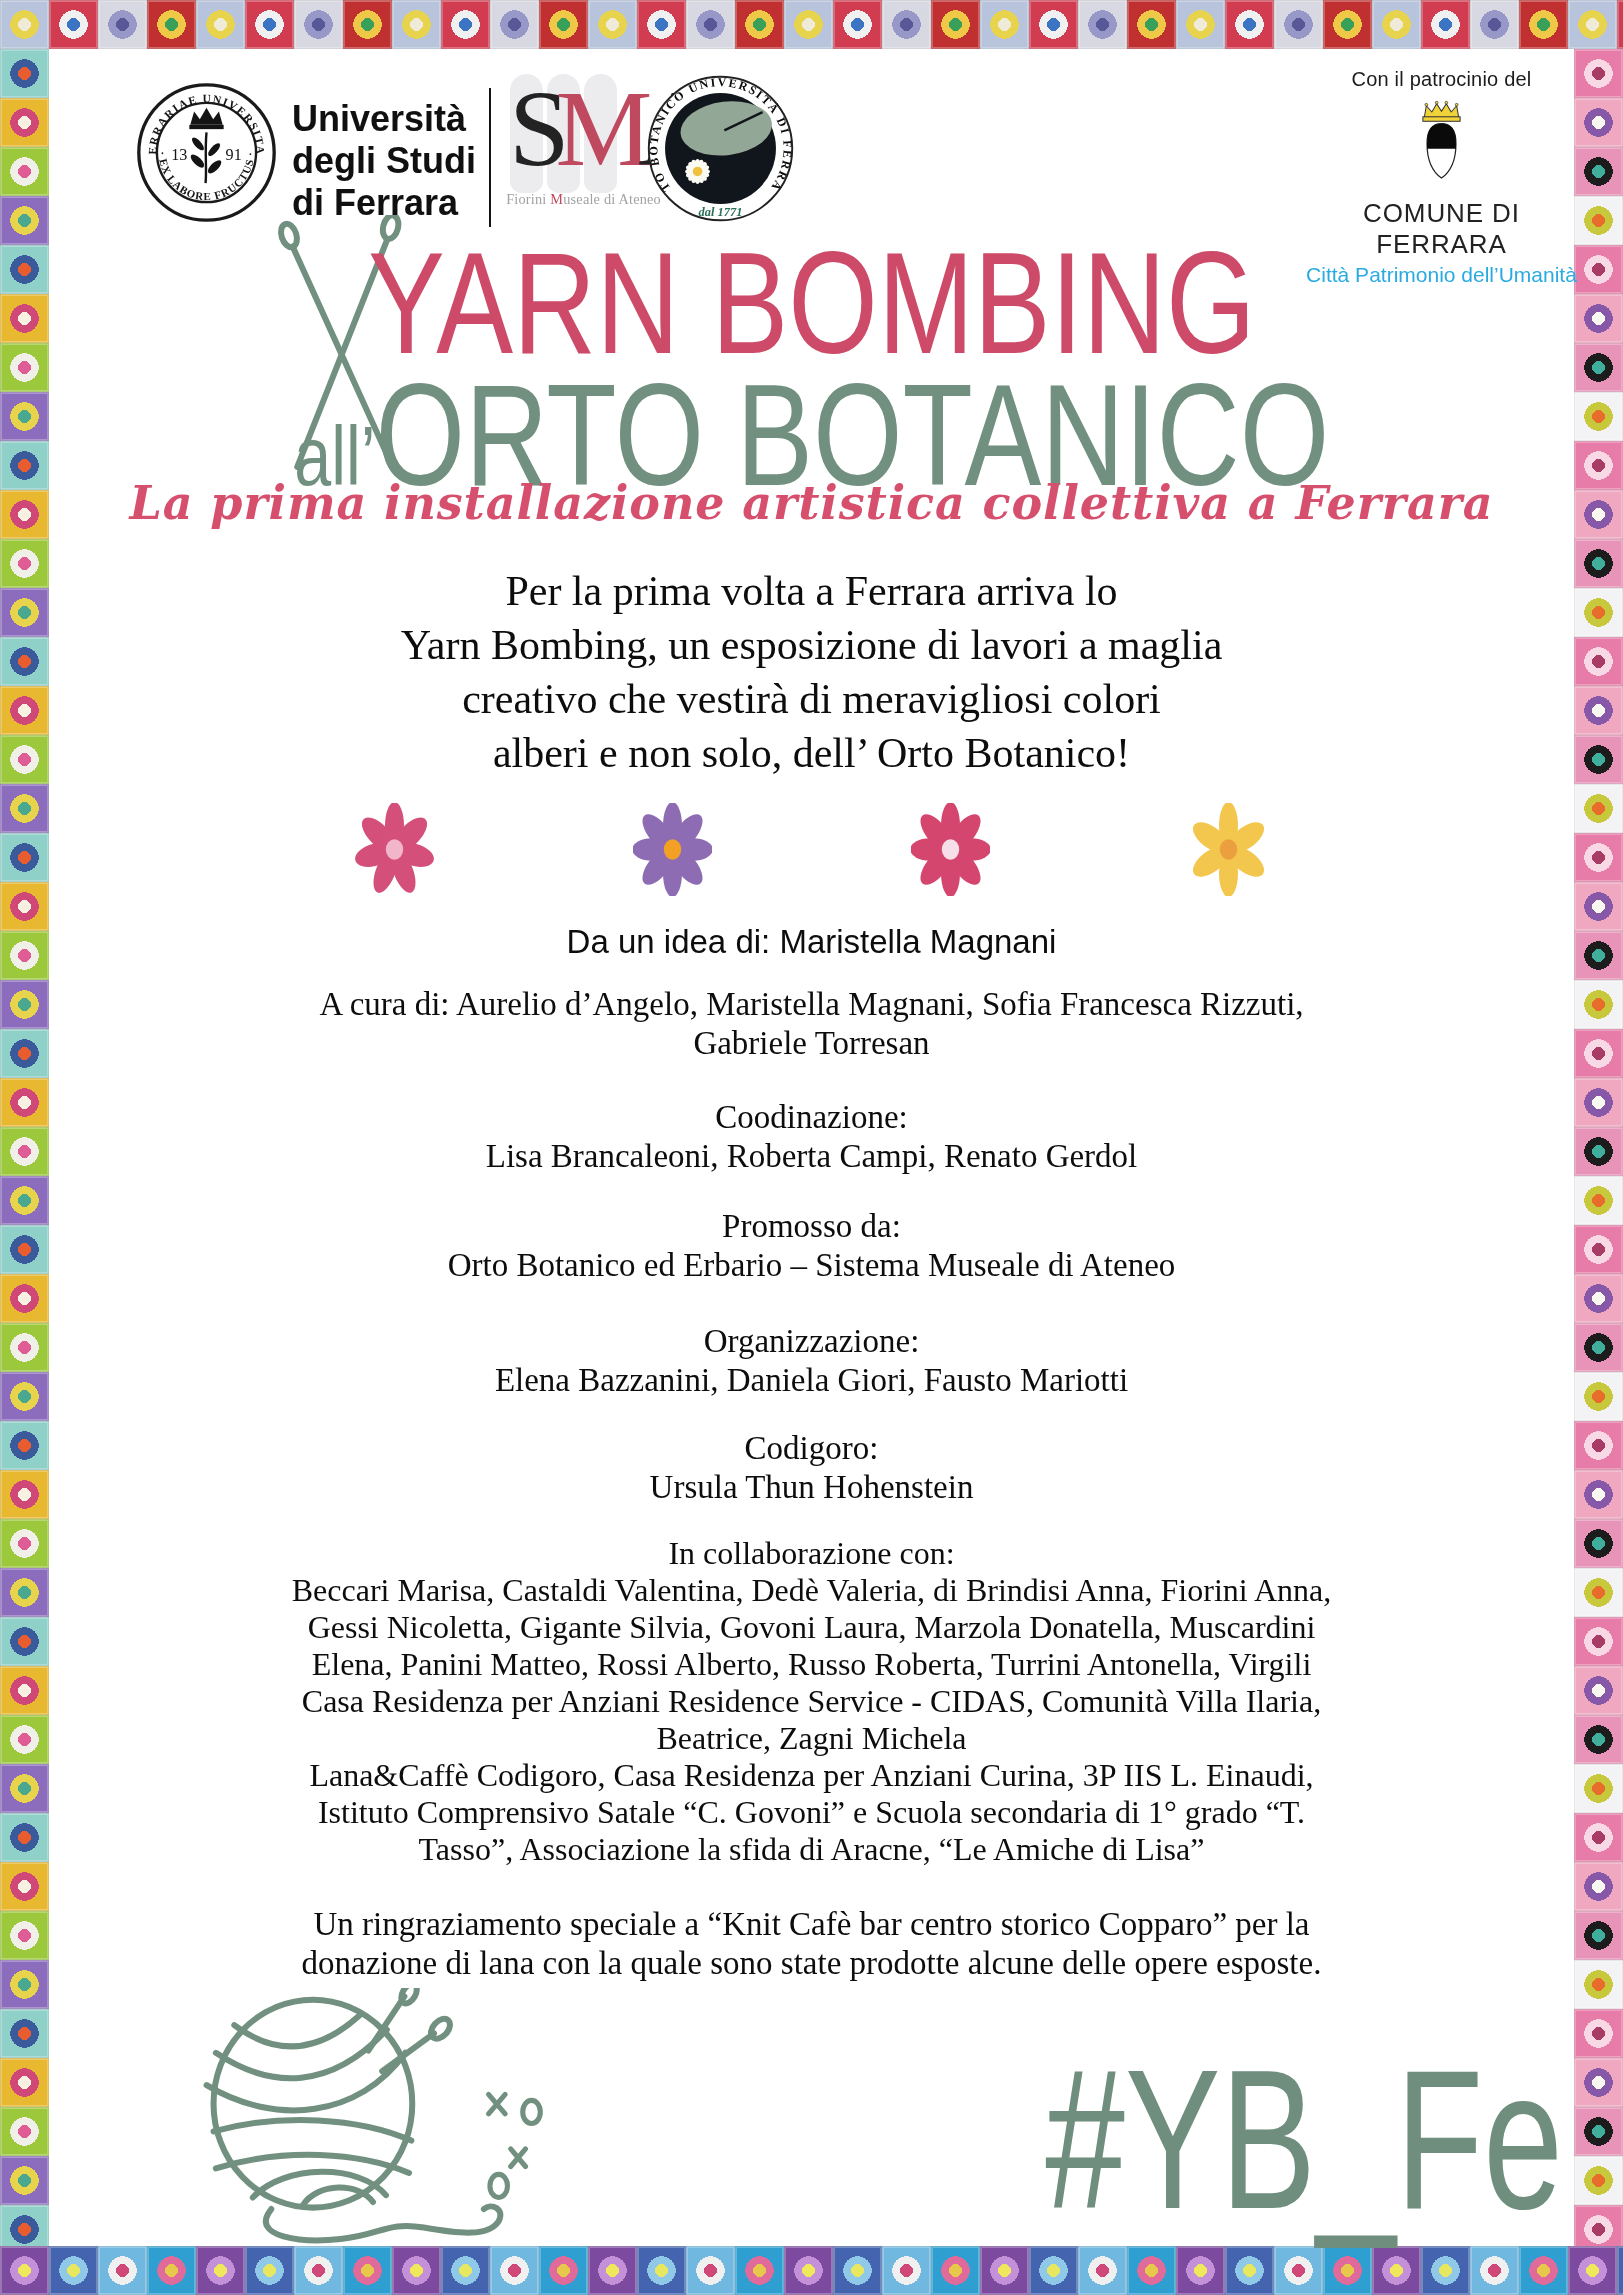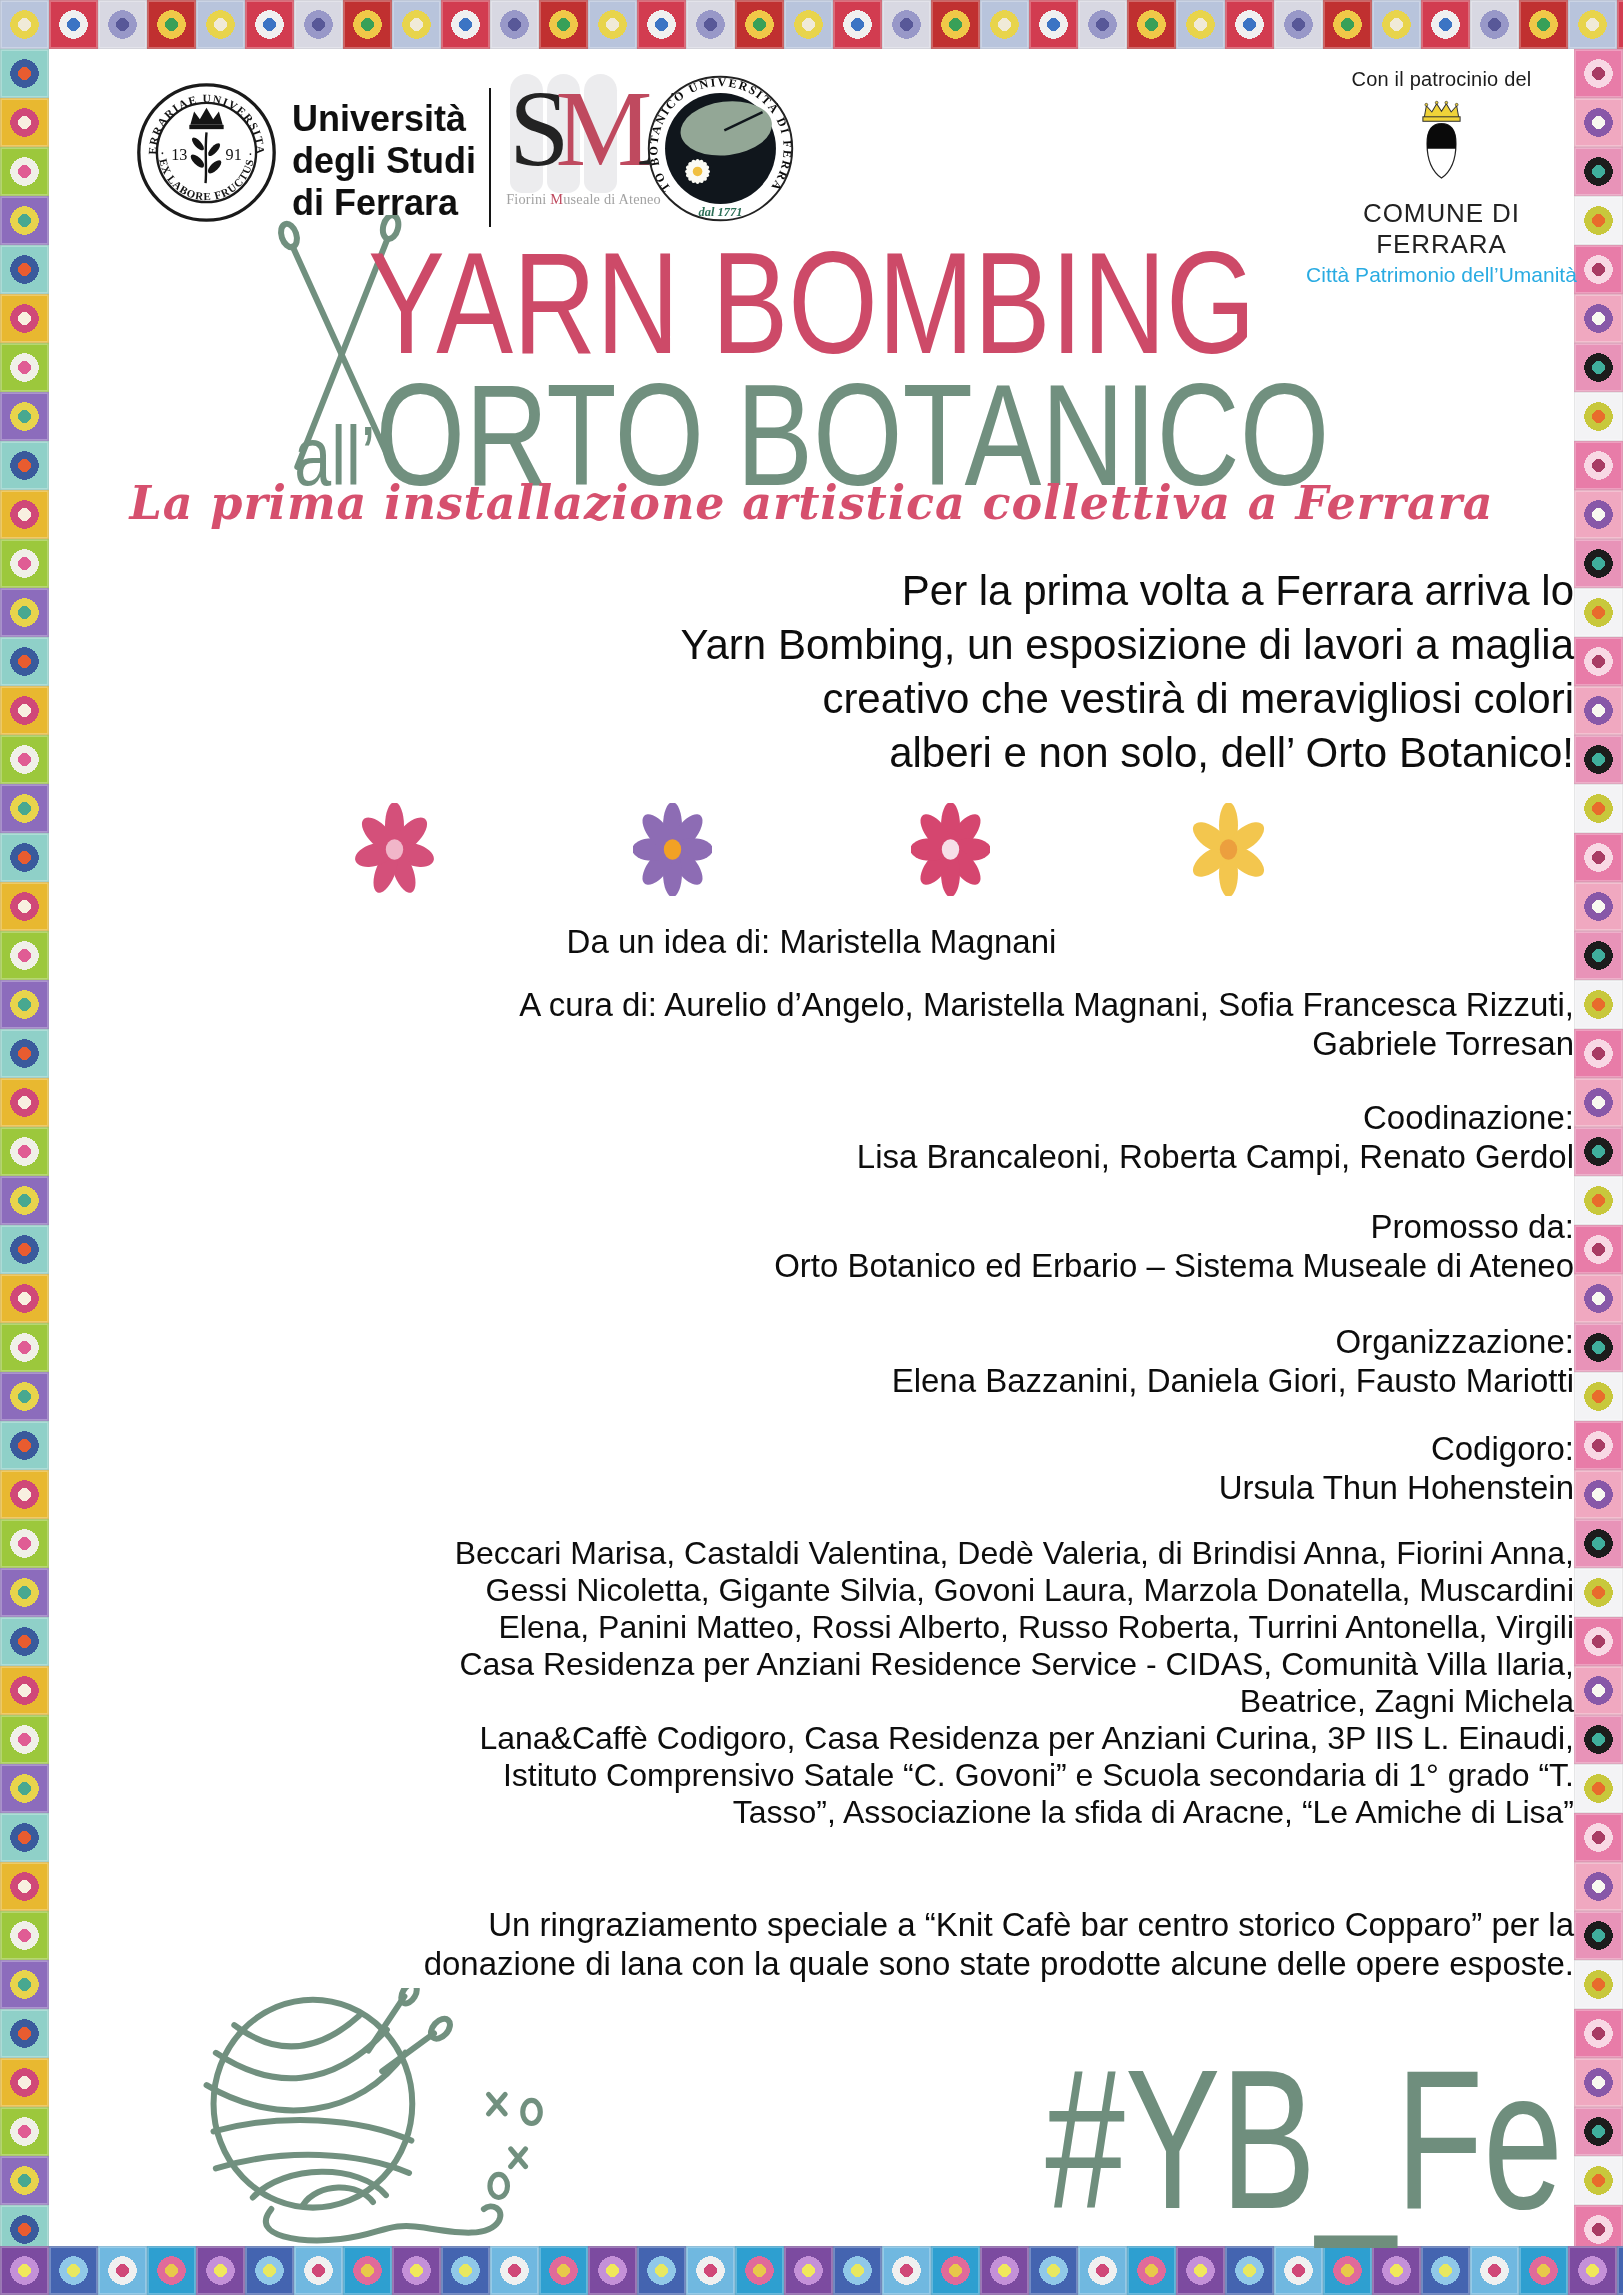--- a/index.html
+++ b/index.html
@@ -41,21 +41,21 @@
   .title2{top:313px;color:#71907f;font-size:144px;line-height:148px;white-space:nowrap;}
   .title2 .pref{font-size:83px;}
   .subtitle{top:429px;color:#d6506e;font-family:"DejaVu Serif",serif;font-style:italic;font-weight:700;font-size:46px;line-height:51px;letter-spacing:0.9px;}
 
   
   .intro{top:515px;}
   .intro .pl{font-size:42px;line-height:54px;color:#0d0d0d;}
   .flowers{top:753px;left:0;right:0;display:flex;justify-content:center;gap:199px;height:95px;align-items:center;}
   .flower{width:79px;height:93px;}
   .idea{top:873px;font-size:33px;line-height:39px;color:#0d0d0d;}
-  .pblock{position:absolute;left:0;right:0;text-align:right;}
+  .pblock{position:absolute;left:0;right:0;text-align:center;font-family:Liberation Serif, serif;}
   .pl{font-size:32px;line-height:37px;color:#0d0d0d;}
   .pl2{font-size:33px;line-height:39px;color:#0d0d0d;}
 
   
   .hashtag{position:absolute;right:11px;top:1988px;color:#6f8e7d;font-size:199px;line-height:204px;white-space:nowrap;}
   .hashtag .squeeze{display:inline-block;transform:scaleX(0.72);transform-origin:right center;}
 </style>
 </head>
 <body>
 
@@ -401,20 +401,21 @@
       <div class="pl2">Organizzazione:</div>
       <div class="pl2">Elena Bazzanini, Daniela Giori, Fausto Mariotti</div>
     </div>
 
     <div class="pblock" style="top:1380px">
       <div class="pl2">Codigoro:</div>
       <div class="pl2">Ursula Thun Hohenstein</div>
     </div>
 
     <div class="pblock" style="top:1486px">
+      <div class="pl">In collaborazione con:</div>
       <div class="pl">Beccari Marisa, Castaldi Valentina, Dedè Valeria, di Brindisi Anna, Fiorini Anna,</div>
       <div class="pl">Gessi Nicoletta, Gigante Silvia, Govoni Laura, Marzola Donatella, Muscardini</div>
       <div class="pl">Elena, Panini Matteo, Rossi Alberto, Russo Roberta, Turrini Antonella, Virgili</div>
       <div class="pl">Casa Residenza per Anziani Residence Service - CIDAS, Comunità Villa Ilaria,</div>
       <div class="pl">Beatrice, Zagni Michela</div>
       <div class="pl">Lana&amp;Caffè Codigoro, Casa Residenza per Anziani Curina, 3P IIS L. Einaudi,</div>
       <div class="pl">Istituto Comprensivo Satale “C. Govoni” e Scuola secondaria di 1° grado “T.</div>
       <div class="pl">Tasso”, Associazione la sfida di Aracne, “Le Amiche di Lisa”</div>
     </div>
 

